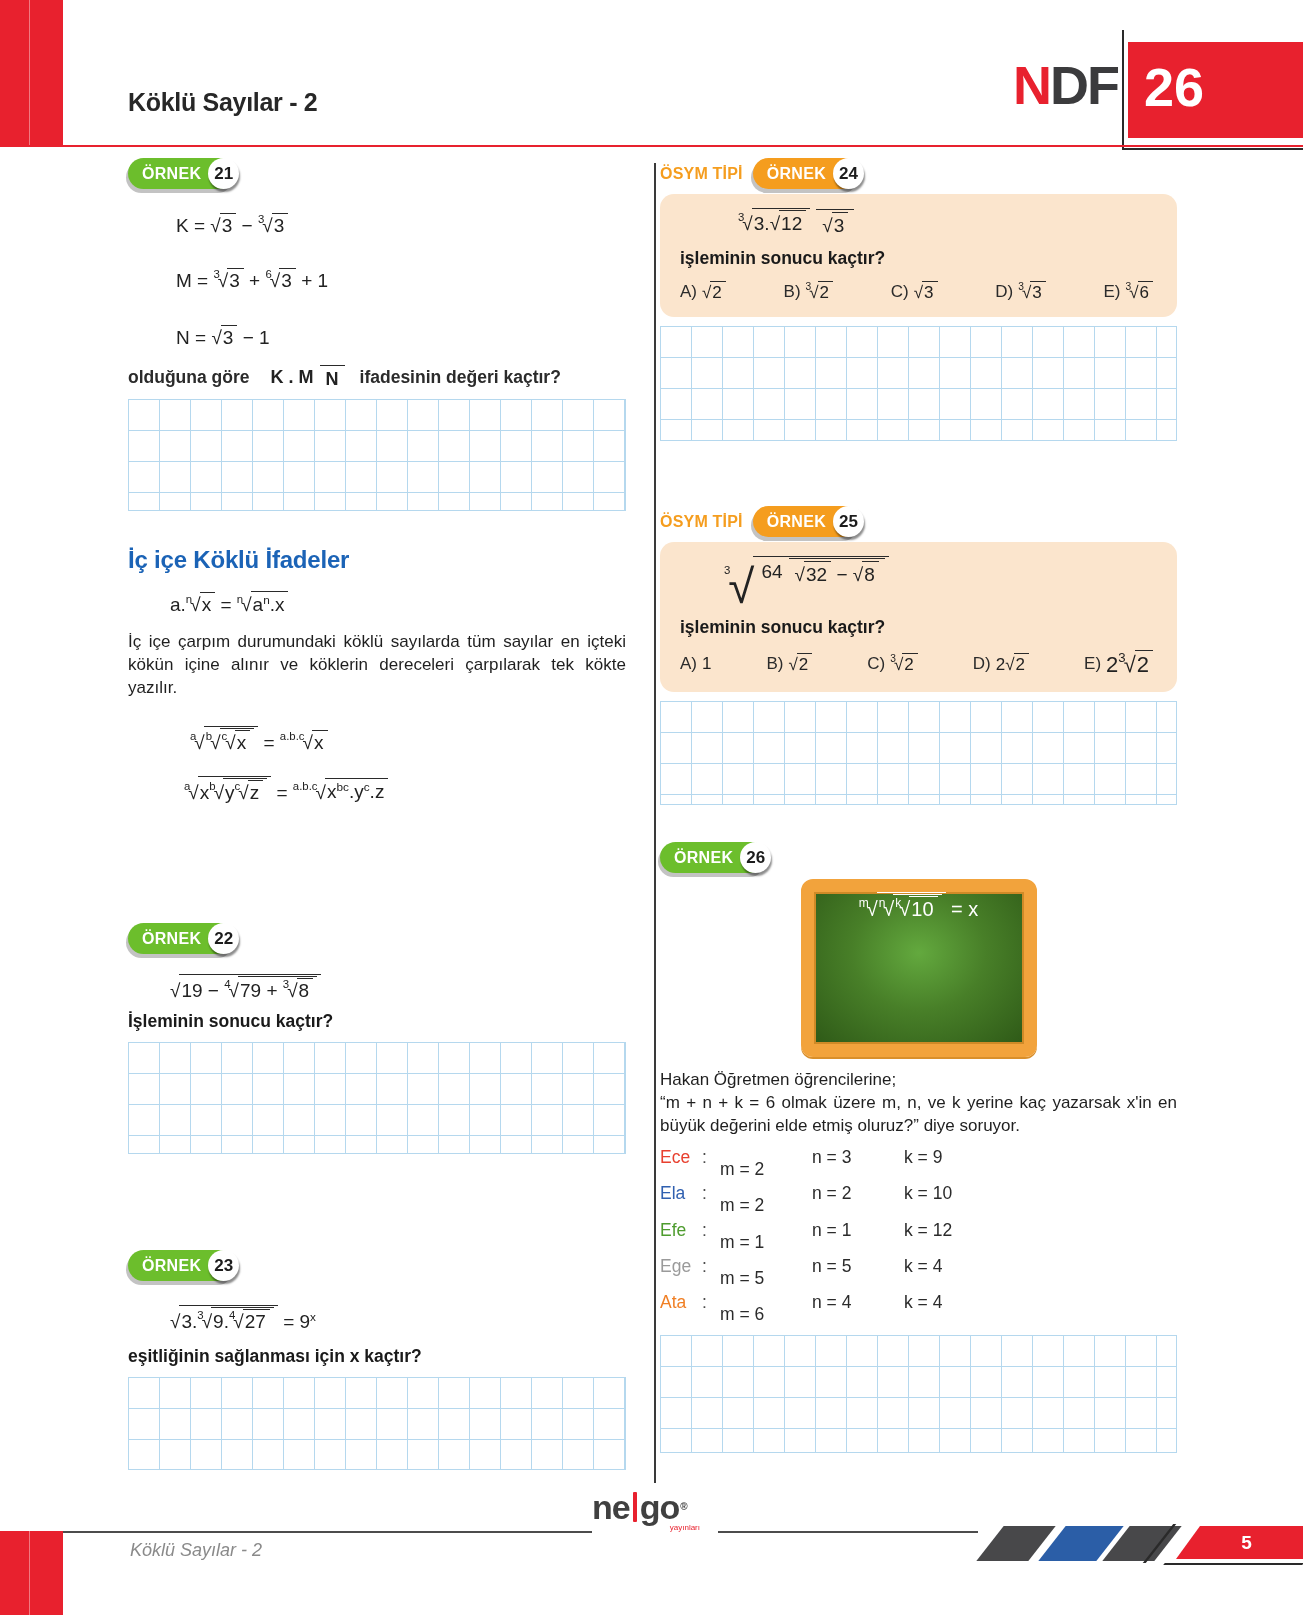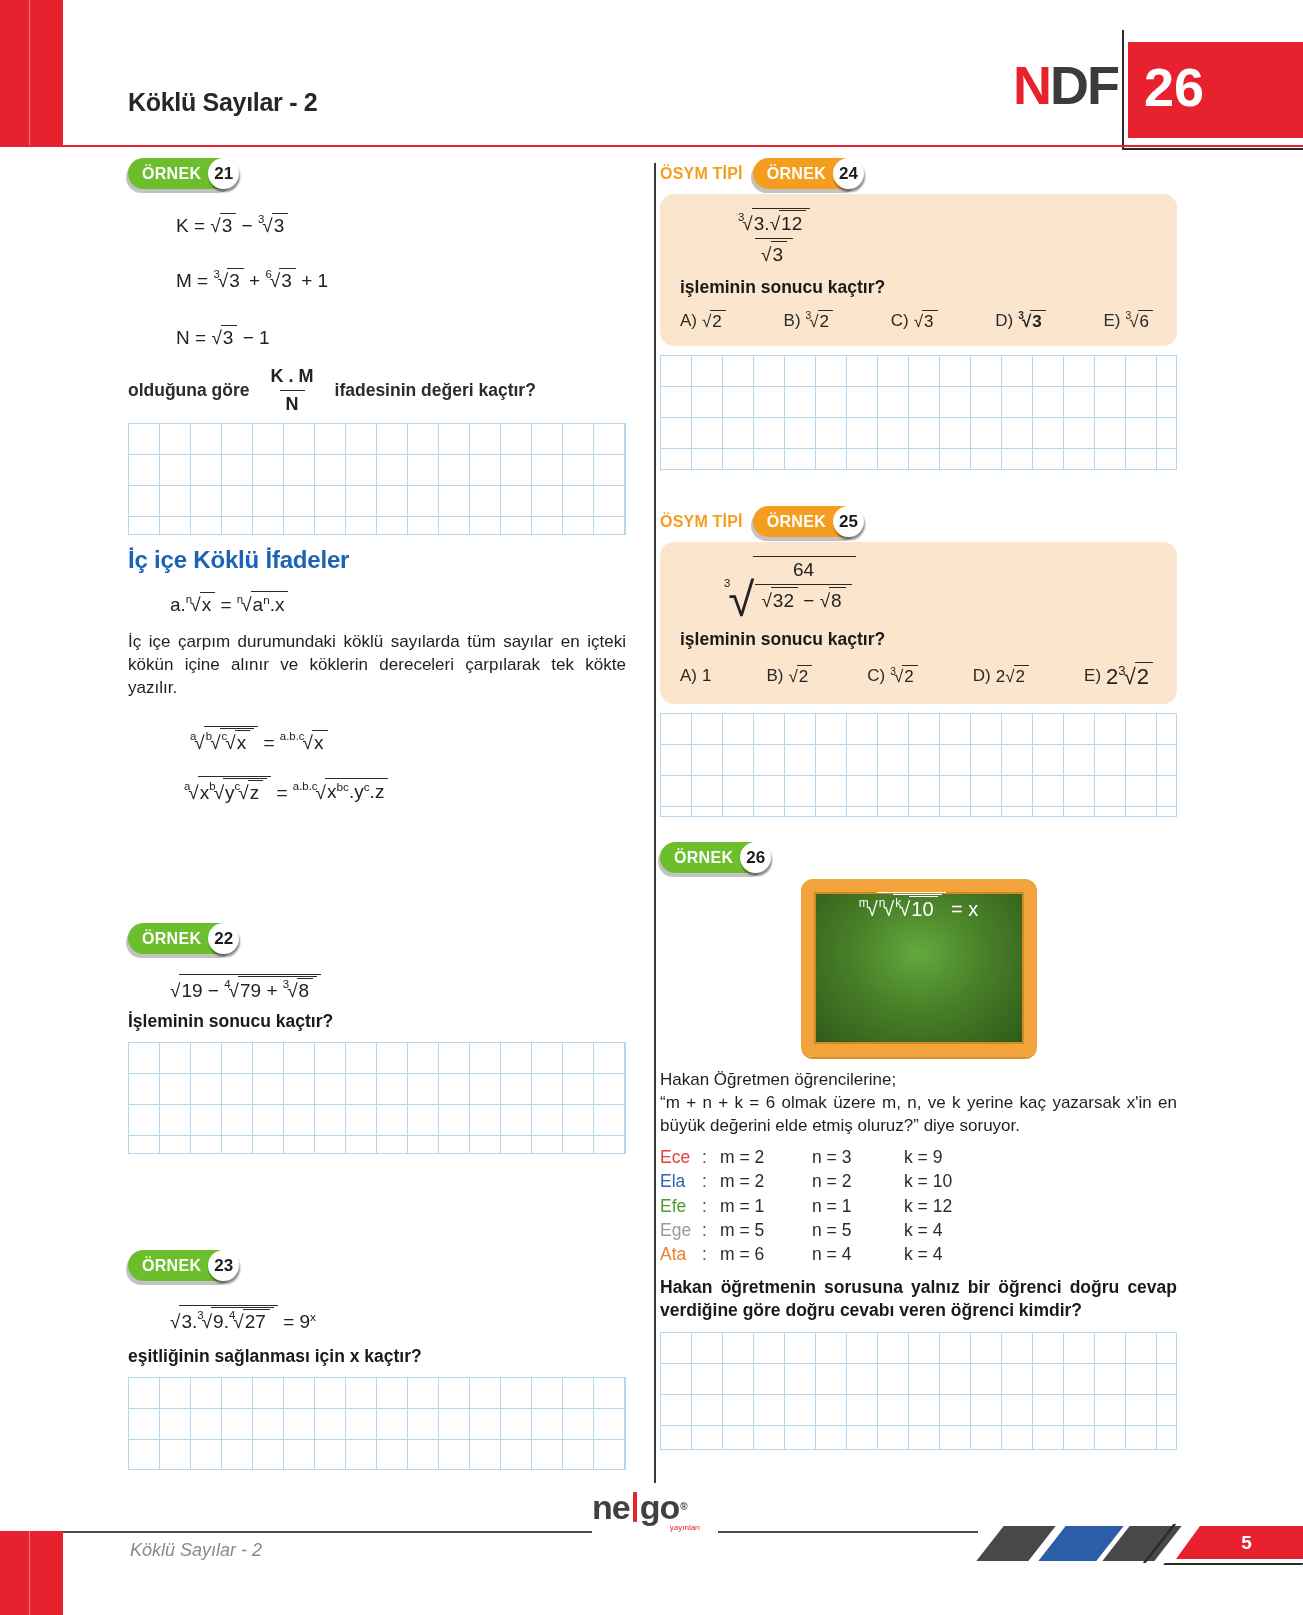--- a/index.html
+++ b/index.html
@@ -34,21 +34,21 @@
   .badge-num { width:31px; height:31px; margin-right:-6px; background:#fff; border-radius:50%; display:flex; align-items:center; justify-content:center; font-weight:bold; font-size:17px; color:#1c1c1c; box-shadow:1px 3px 2px rgba(0,0,0,.45); }
   .osym-label { color:#f59d1e; font-weight:bold; font-size:16px; letter-spacing:.2px; }
 
   
   .math { font-size:19px; color:#222; white-space:nowrap; }
   .rad { white-space:nowrap; }
   .ridx { font-size:.60em; vertical-align:.75em; margin-right:-2px; }
   .rsign { letter-spacing:-1px; }
   .rcand { display:inline-block; border-top:1.7px solid #2a2a2a; padding:1px 4px 0 2px; }
   sup.msup { font-size:.62em; }
-  .frac { display:inline-flex; flex-direction:column; align-items:center; vertical-align:middle; line-height:1.25;justify-content:center; }
+  .frac { display:inline-flex; flex-direction:row; align-items:center; vertical-align:middle; line-height:1.25;justify-content:center; }
   .fnum { padding:0 6px 2px 6px; }
   .fden { border-top:1.8px solid #2a2a2a; padding:2px 6px 0 6px; }
   .tallroot > .rad > .rsign { font-size:2.5em; line-height:.8; vertical-align:-.55em; font-weight:200; }
   .tallroot > .rad > .ridx  { vertical-align:.3em; }
 
   
   .para { font-size:17px; line-height:1.34; text-align:justify; color:#1f1f1f; }
   .q-bold { font-size:17.5px; font-weight:bold; color:#1a1a1a; }
   .q-line { display:flex; align-items:center; gap:15px; font-weight:bold; font-size:17.5px; }
   .q-line .frac { font-size:18px; }
@@ -68,21 +68,21 @@
   
   .board { width:236px; height:178px; margin:6px auto 0 auto; background:radial-gradient(ellipse at 50% 40%, #63a93e 0%, #487f28 45%, #2e5917 100%); border:13px solid #f2a33c; border-radius:12px; box-shadow:inset 0 0 0 2px #cf8a27, 0 2px 0 #d98f2b; display:flex; align-items:flex-start; justify-content:center; }
   .board-math { color:#fff; font-size:20px; }
   .board-math .rcand { border-color:#fff; }
 
   
   .students { margin-top:8px; }
   .student-row { display:flex; font-size:17.5px; line-height:1.38; }
   .st-name { width:42px; }
   .st-colon { width:18px; color:#4c4c4c; }
-  .st-m { width:92px; } .st-n { width:92px; } .st-k { width:92px; }
+  .st-m { width:92px;margin-top:12px; } .st-n { width:92px; } .st-k { width:92px; }
 
   
   .footer-rule { position:absolute; left:63px; top:1531px; width:915px; height:2px; background:#4c4c4c; }
   .left-red-bar-bottom { position:absolute; left:0; top:1531px; width:63px; height:84px; background:#e8212e; }
   .left-red-bar-bottom::after { content:""; position:absolute; left:29px; top:0; width:1px; height:100%; background:rgba(255,255,255,.4); }
   .footer-title { position:absolute; left:130px; top:1540px; font-size:18px; font-style:italic; color:#8a8a8a; }
   .nego { position:absolute; left:592px; top:1490px; width:126px; height:78px; background:#fff; text-align:center; }
   .nego-line { display:flex; align-items:center; justify-content:flex-start; color:#404040; font-weight:bold; font-size:34px; letter-spacing:-1px; line-height:1; }
   .nego-spine { display:inline-block; width:4px; height:30px; background:#e8212e; margin:0 3px; border-radius:1px; }
   .nego-reg { font-size:10px; vertical-align:18px; margin-left:1px; }
@@ -191,21 +191,21 @@
           <span class="option">
               <span>B)</span>
               <span class="math" style="font-size:17px;"><span class="rad"><span class="ridx">3</span><span class="rsign">√</span><span class="rcand">2</span></span></span>
             </span>
           <span class="option">
               <span>C)</span>
               <span class="math" style="font-size:17px;"><span class="rad"><span class="rsign">√</span><span class="rcand">3</span></span></span>
             </span>
           <span class="option">
               <span>D)</span>
-              <span class="math" style="font-size:17px;font-weight:bold;"><span class="rad"><span class="ridx">3</span><span class="rsign">√</span><span class="rcand">3</span></span></span>
+              <span class="math" style="font-size:17px;"><span class="rad"><span class="ridx">3</span><span class="rsign">√</span><span class="rcand">3</span></span></span>
             </span>
           <span class="option">
               <span>E)</span>
               <span class="math" style="font-size:17px;"><span class="rad"><span class="ridx">3</span><span class="rsign">√</span><span class="rcand">6</span></span></span>
             </span>
         </div>
       </div>
       <div class="grid" style="height:115px; margin-top:9px;"></div>
     </div>
 
@@ -291,21 +291,20 @@
             <span class="st-k">k = 4</span>
         </div>
         <div class="student-row">
           <span class="st-name" style="color:#f07f24">Ata</span>
             <span class="st-colon">:</span>
           <span class="st-m">m = 6</span>
             <span class="st-n">n = 4</span>
             <span class="st-k">k = 4</span>
         </div>
       </div>
-      <div class="q-bold para" style="margin-top:10px; font-weight:bold;">Hakan öğretmenin sorusuna yalnız bir öğrenci doğru cevap verdiğine göre doğru cevabı veren öğrenci kimdir?</div>
       <div class="grid" style="height:118px; margin-top:9px;"></div>
     </div>
   </div>
 
   <div class="footer-rule"></div>
   <div class="left-red-bar-bottom"></div>
   <div class="footer-title">Köklü Sayılar - 2</div>
   <div class="nego">
     <div class="nego-line">
       <span>ne</span>

